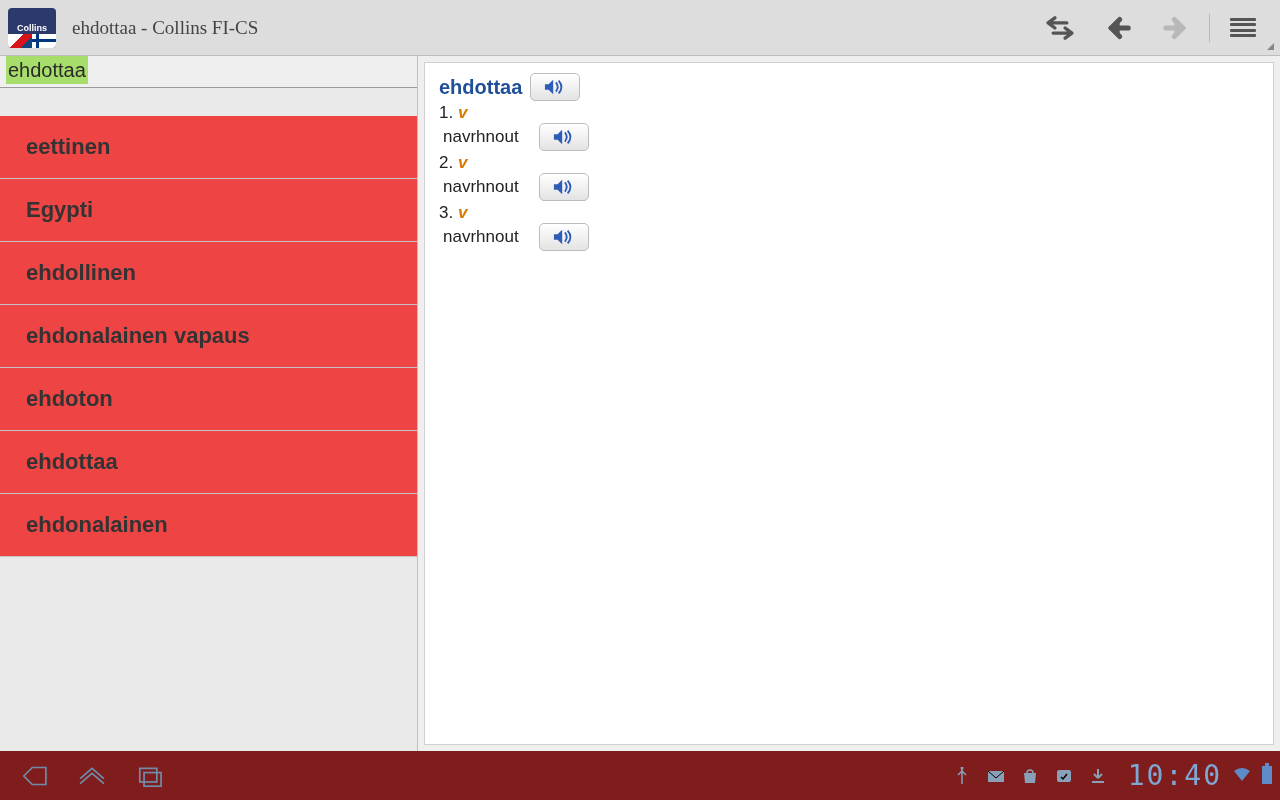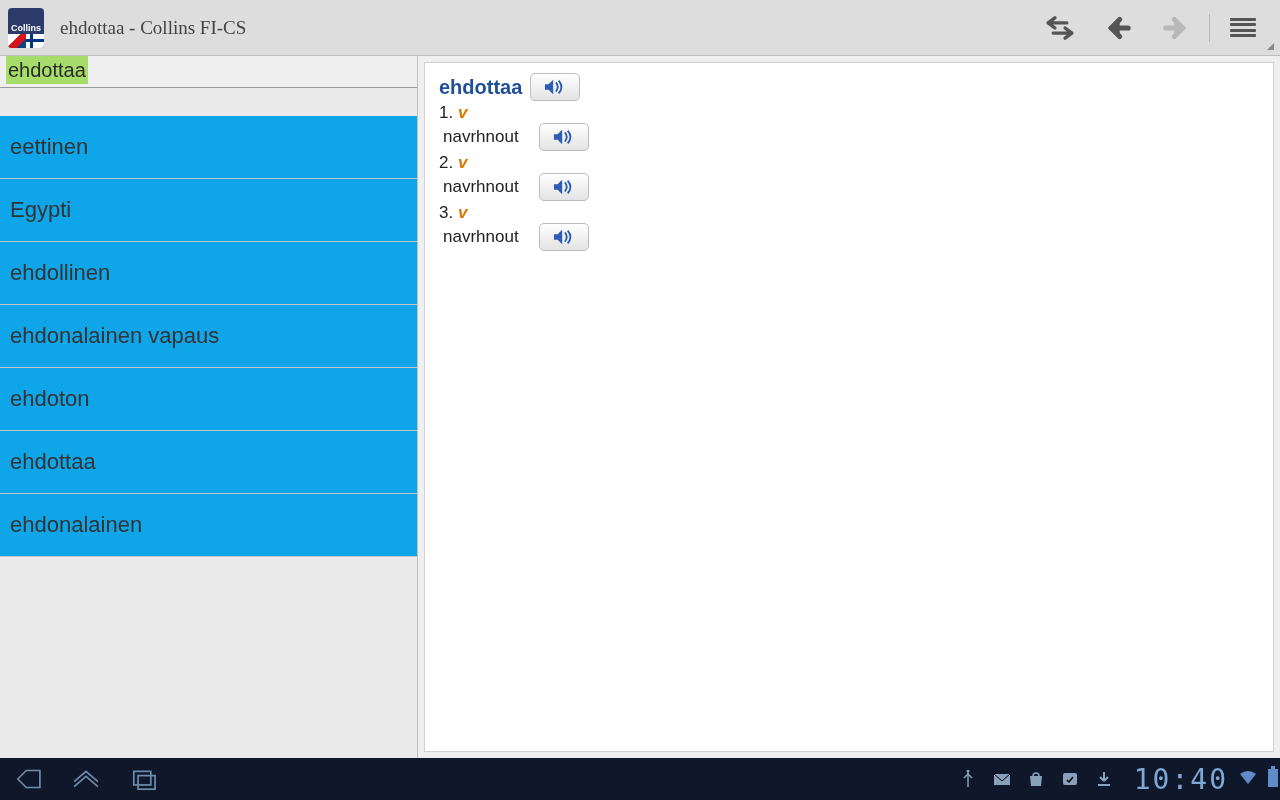--- a/index.html
+++ b/index.html
@@ -6,21 +6,21 @@
   html, body { width: 1280px; height: 800px; overflow: hidden; font-family: "Helvetica Neue", Arial, sans-serif; }
   body { display: flex; flex-direction: column; background: #efefef; }
 
   
   .topbar {
     height: 56px; background: #dddddd; display: flex; align-items: center;
     border-bottom: 1px solid #bdbdbd; padding-left: 8px; padding-right: 8px;
     flex: 0 0 auto;
   }
   .app-icon {
-    width: 36px; height: 40px; border-radius: 4px; background: #2b3a6b;
+    width: 48px; height: 40px; border-radius: 4px; background: #2b3a6b;
     display: flex; flex-direction: column; align-items: center; justify-content: center;
     color: #fff; font-size: 9px; font-weight: bold; position: relative; overflow: hidden;
     margin-right: 16px;
   }
   .app-icon .flags { position: absolute; bottom: 0; left: 0; right: 0; height: 14px; display:flex; }
   .app-icon .flags div { flex:1; }
   .fl-cz { background: linear-gradient(135deg,#fff 0 40%,#d7141a 40% 70%,#11457e 70% 100%); }
   .fl-fi { background: #fff; position:relative; }
   .fl-fi::before, .fl-fi::after { content:""; position:absolute; background:#003580; }
   .fl-fi::before { left:4px; top:0; bottom:0; width:3px; }
@@ -53,22 +53,22 @@
   }
   .search-row {
     padding: 0 6px 3px 6px; border-bottom: 1px solid #9a9a9a; background:#efefef;
   }
   .search-highlight {
     display: inline-block; background: #a7dd6a; font-size: 20px; color: #2a2a2a;
     padding: 1px 2px 1px 2px; line-height: 26px;
   }
   .wordlist { flex:1; overflow:hidden; }
   .word-item {
-    padding: 18px 10px; font-size: 22px; color: #333;
-    border-bottom: 1px solid #c4c4c4; background: #0ea5e9; cursor: pointer;
+    padding: 18px 26px; font-size: 22px; color: #333;
+    border-bottom: 1px solid #c4c4c4; background: #ef4444; cursor: pointer; font-weight: bold;
   }
   .word-item.first { margin-top: 28px; }
 
   
   .defpanel {
     flex: 1; background: #ffffff; margin: 6px 6px 6px 6px; border: 1px solid #d0d0d0;
     padding: 10px 14px; font-size: 17px; color: #222; overflow:hidden;
   }
   .headline { display:flex; align-items:center; gap:8px;}
   .headword { color: #1f4f99; font-weight: bold; font-size: 20px; }
@@ -82,22 +82,22 @@
     width: 50px; height: 28px; border-radius: 5px;
     background: linear-gradient(#ffffff,#e3e3e3);
     border: 1px solid #bcbcbc; display:inline-flex; align-items:center; justify-content:center;
     cursor:pointer; box-shadow: inset 0 1px 0 #fff;
     vertical-align: middle;
   }
   .audio-btn svg { width: 22px; height: 18px; }
 
   
   .navbar {
-    height: 42px; background: #0f172a; display: flex; align-items: center; flex:0 0 auto;
-    padding: 0 0; color: #7d99b8;
+    height: 49px; background: #7f1d1d; display: flex; align-items: center; flex:0 0 auto;
+    padding: 0 6px; color: #7d99b8;
   }
   .nav-left { display:flex; align-items:center; gap: 2px;}
   .nav-btn { width: 56px; height: 40px; display:flex; align-items:center; justify-content:center; cursor:pointer;}
   .nav-btn svg { width: 34px; height: 28px; stroke:#6f8caa; fill:none; stroke-width:2;}
   .navbar .spacer { flex:1; }
   .status-icons { display:flex; align-items:center; gap: 14px; margin-right:10px;}
   .status-icons .ic { width:20px; height:20px; display:flex; align-items:center; justify-content:center; color:#9fb2c7;}
   .status-icons svg { width:18px; height:18px; }
   .clock { font-family: monospace; font-size: 28px; letter-spacing: 2px; color:#7fa7d4; margin: 0 10px; font-weight:300;}
   .wifi, .batt { color:#7fa7d4; }

